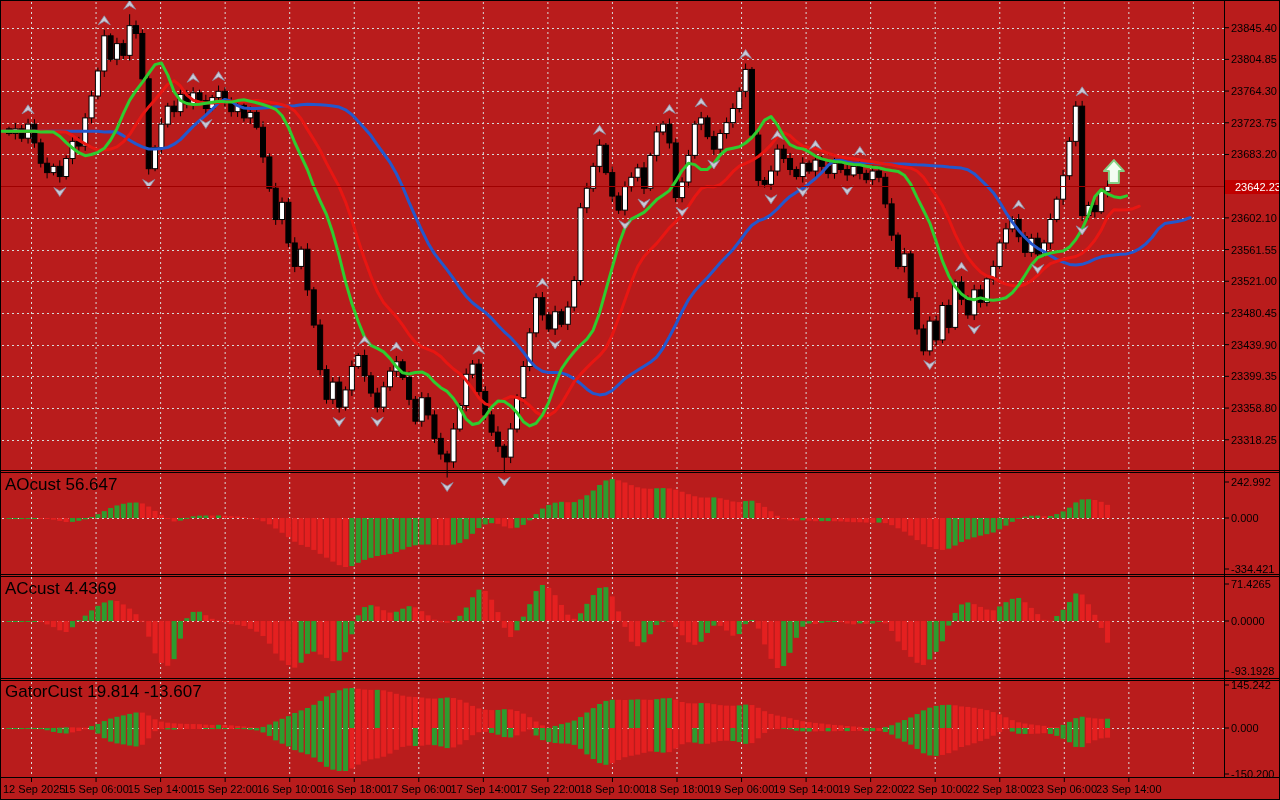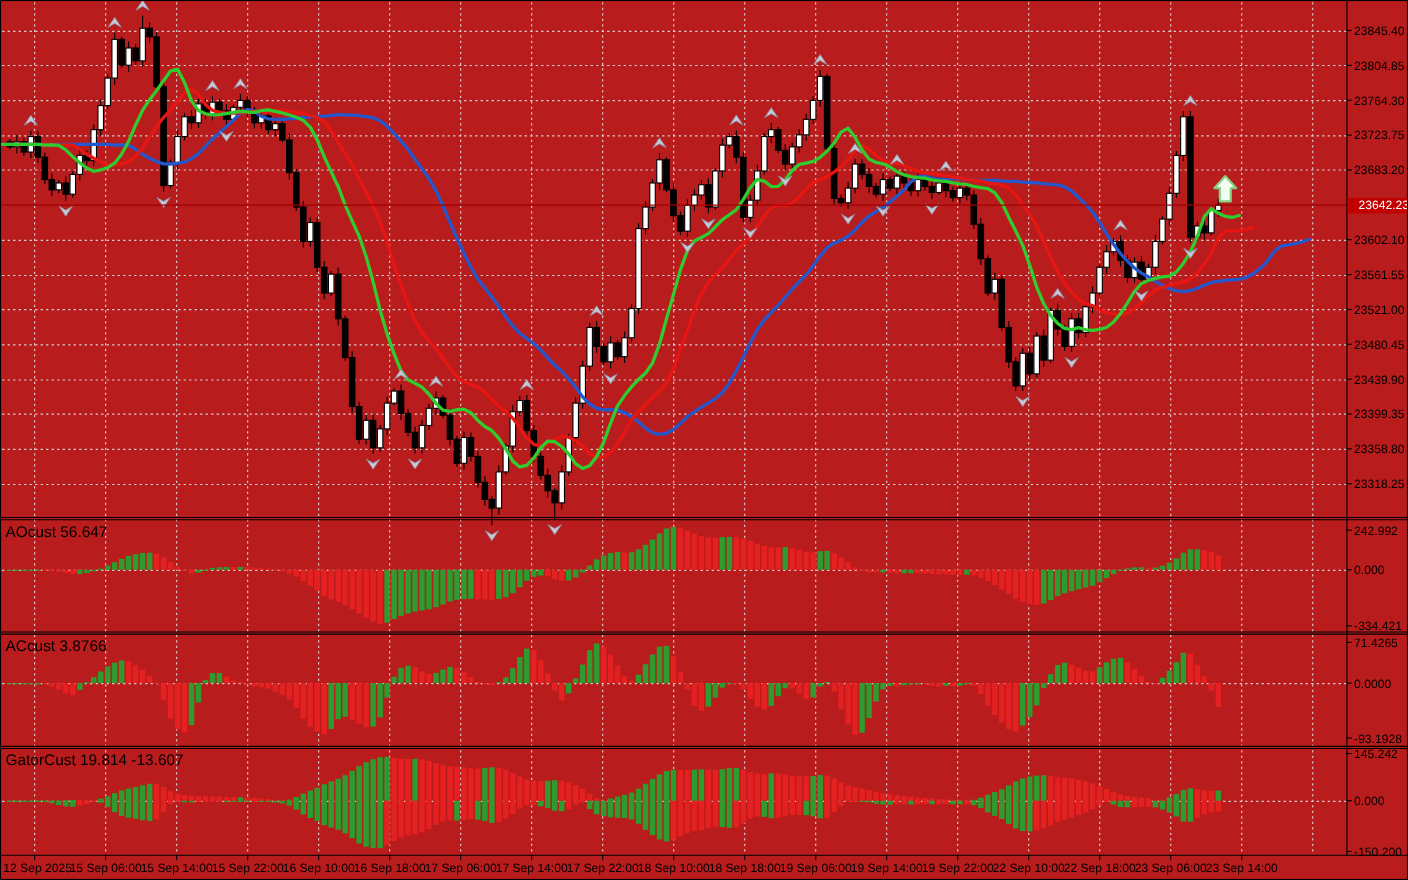--- a/index.html
+++ b/index.html
@@ -3,21 +3,21 @@
 <meta charset="utf-8">
 <style>
   html,body{margin:0;padding:0;background:#fff;}
   #chart-window{
     position:relative;width:1280px;height:800px;background:#b91c1c;
     border:1px solid #000;box-sizing:border-box;overflow:hidden;
     font-family:"Liberation Sans",sans-serif;
   }
   #plot{position:absolute;left:0;top:0;}
   .panel-title{
-    position:absolute;left:4px;font-size:14px;color:#000;white-space:nowrap;z-index:5;
+    position:absolute;left:4px;font-size:17px;color:#000;white-space:nowrap;z-index:5;
   }
   #price-tag{
     position:absolute;left:1224px;top:179px;width:50px;height:14px;
     color:#fff;font-size:11px;line-height:14px;padding-left:10px;z-index:6;
   }
   svg text{font-family:"Liberation Sans",sans-serif;font-size:11px;fill:#000;}
 </style>
 </head>
 <body>
 
@@ -1255,20 +1255,20 @@
         <text x="1127.85" y="792" text-anchor="middle">23 Sep 14:00</text>
       </g>
       <path d="M1112.8999999999999,159.10199099999966 L1122.8999999999999,170.10199099999966 L1117.8999999999999,170.10199099999966 L1117.8999999999999,182.10199099999966
   L1107.8999999999999,182.10199099999966 L1107.8999999999999,170.10199099999966 L1102.8999999999999,170.10199099999966 Z" fill="#f2fcf2" stroke="#84cf84" stroke-width="2" stroke-linejoin="round"></path>
     </svg>
 
   <div class="panel-title" style="top:474px">
     <span>AOcust</span>&nbsp;<span>56.647</span>
   </div>
   <div class="panel-title" style="top:578px">
-    <span>ACcust</span>&nbsp;<span>3.8766</span>
+    <span>ACcust</span>&nbsp;<span>4.4369</span>
   </div>
   <div class="panel-title" style="top:681px">
     <span>GatorCust</span>&nbsp;<span>19.814 -13.607</span>
   </div>
 
   <div id="price-tag" style="background: rgb(192, 0, 0);">23642.23</div>
 </div>
 
 </body></html>

